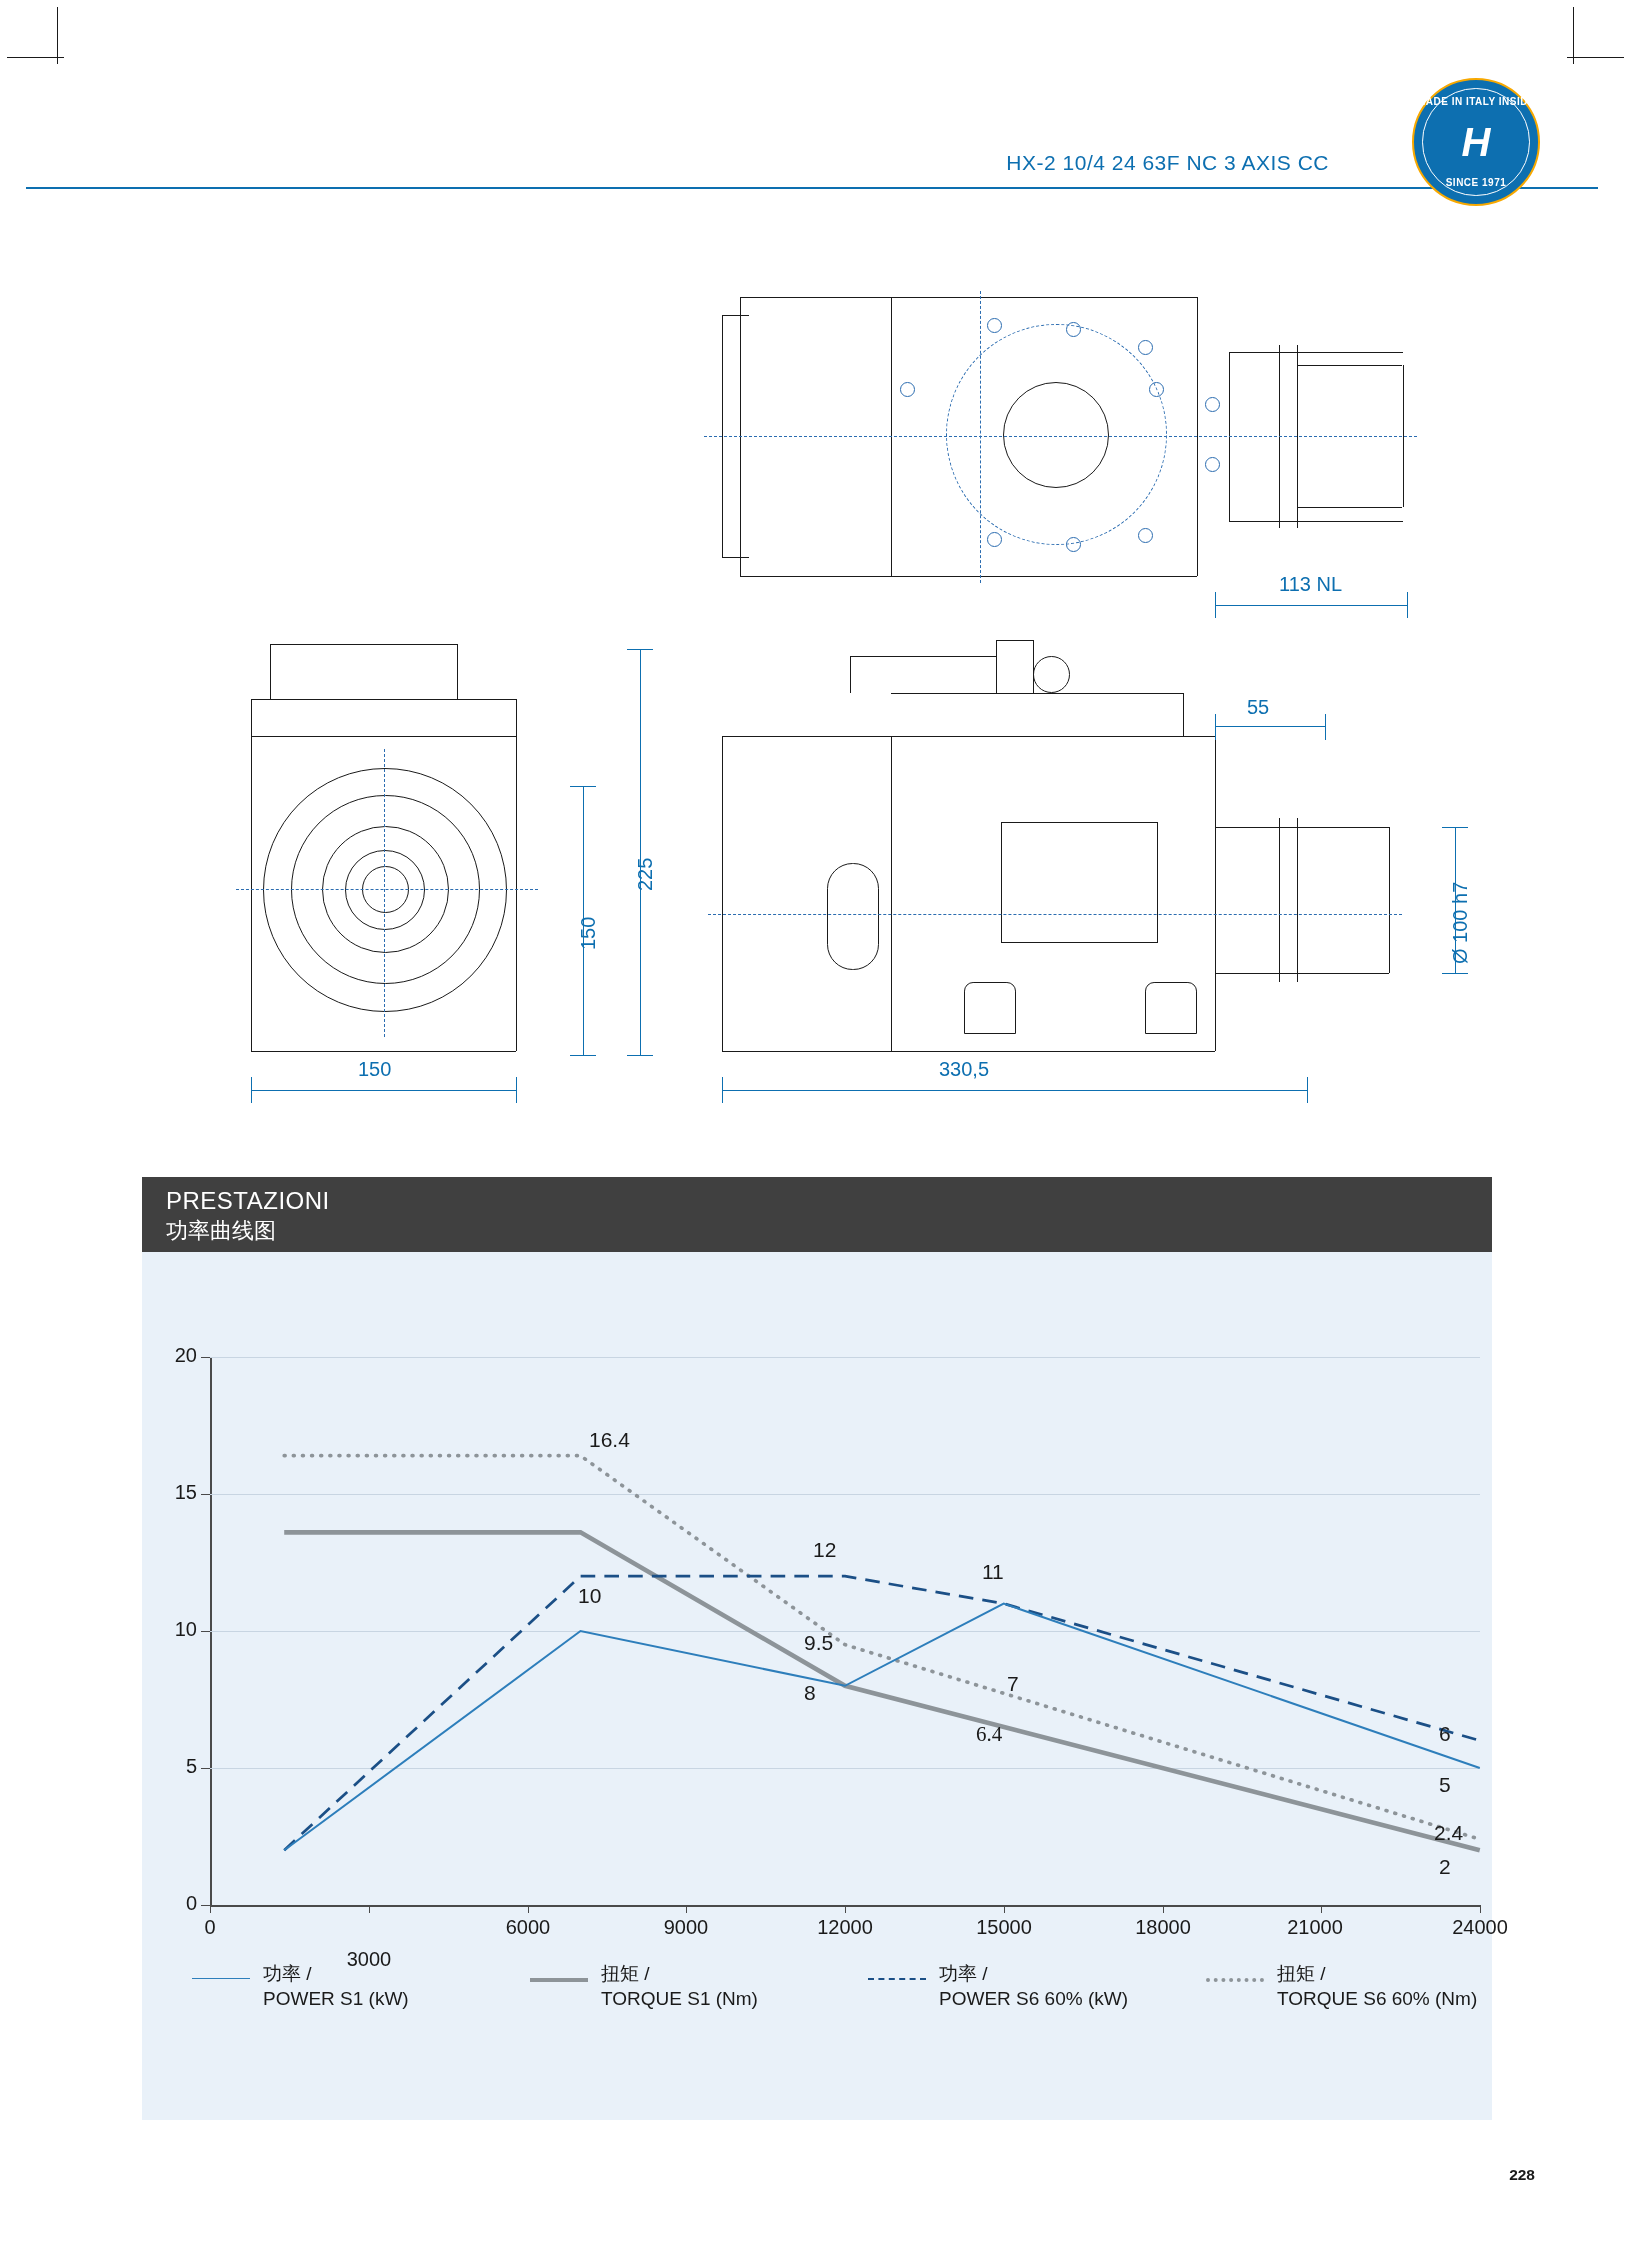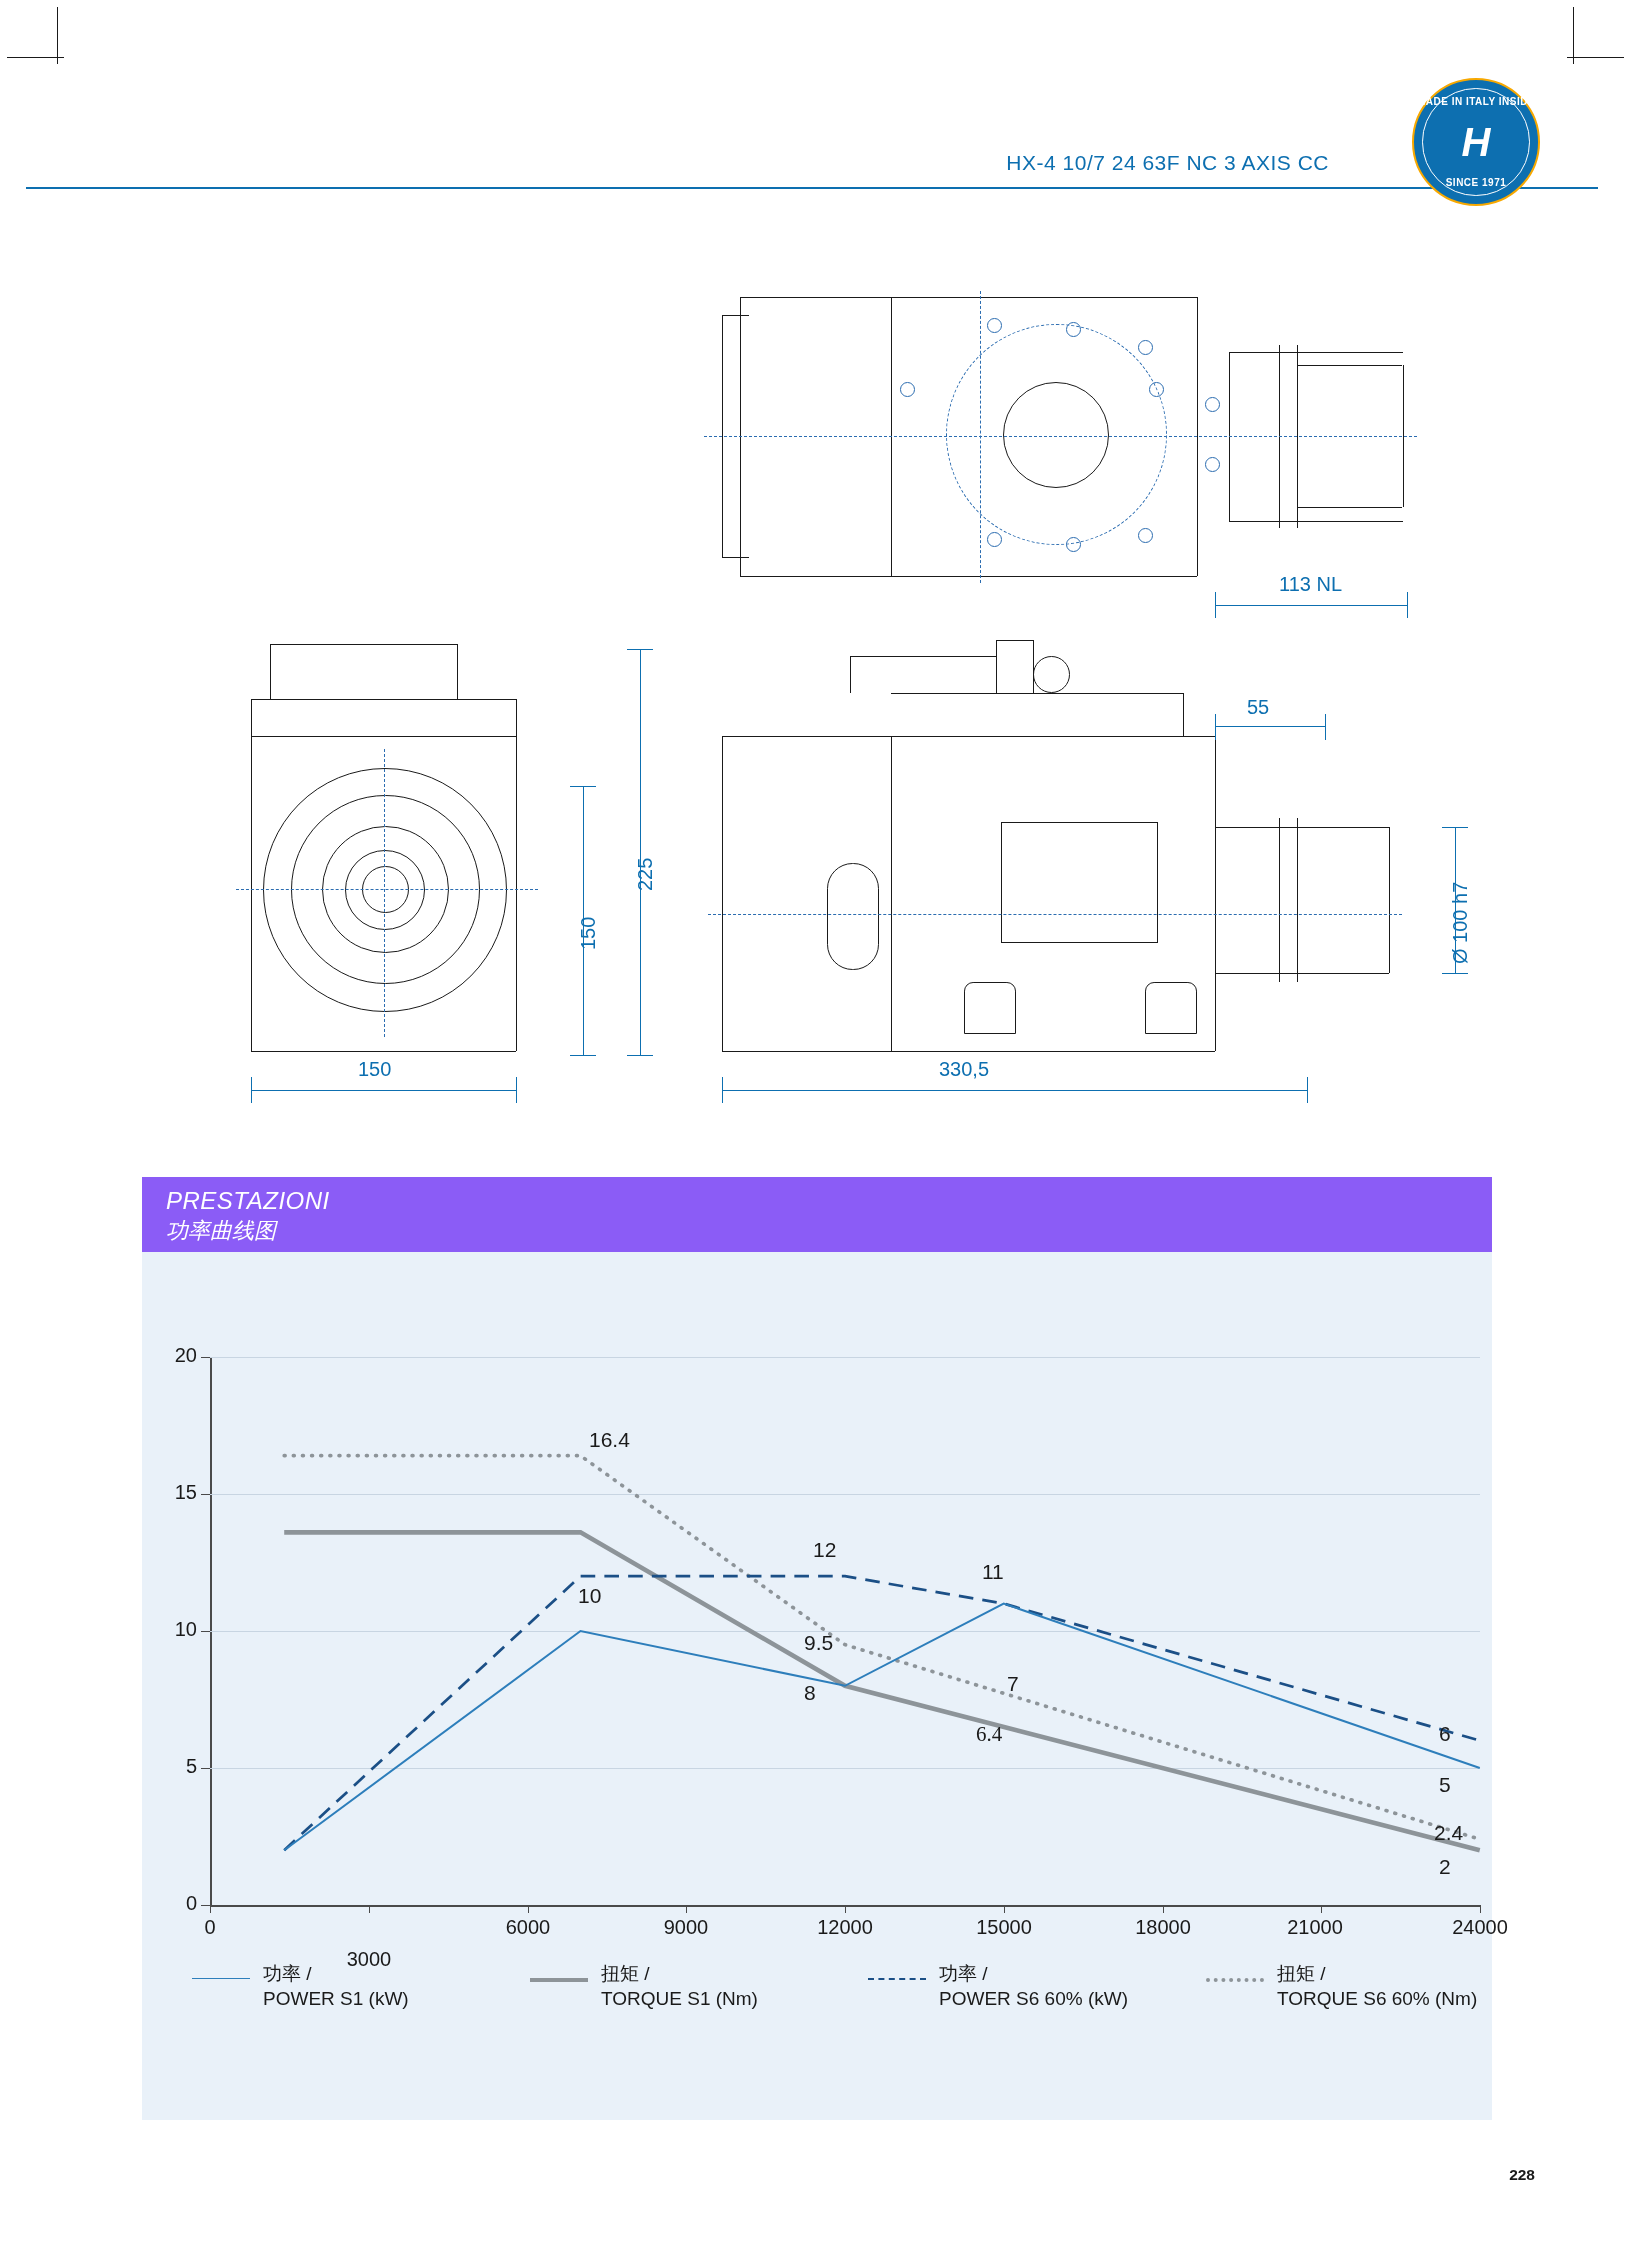--- a/index.html
+++ b/index.html
@@ -49,21 +49,21 @@
   .dim{position:absolute;background:#0d6fb0;}
   .dim.h{height:1.1px;}
   .dim.v{width:1.1px;}
   .dimtxt{position:absolute;color:#0d6fb0;font-size:20px;white-space:nowrap;}
   .dimtxt.vert{transform:rotate(-90deg);transform-origin:left top;}
   .cl{position:absolute;border-top:0.9px dashed #2b6cb0;}
   .cl.v{border-top:none;border-left:0.9px dashed #2b6cb0;}
 
   
   .band{
-    position:absolute;left:142px;top:1177px;width:1350px;height:75px;background:#8b5cf6;font-style:italic;
+    position:absolute;left:142px;top:1177px;width:1350px;height:75px;background:#404040;
   }
   .band .t1{position:absolute;left:24px;top:10px;color:#ffffff;font-size:24px;letter-spacing:0.5px;}
   .band .t2{position:absolute;left:24px;top:39px;color:#ffffff;font-size:22px;}
 
   .chartpanel{
     position:absolute;left:142px;top:1252px;width:1350px;height:868px;background:#e9f1f9;
   }
 
   
   .plot{position:absolute;left:210px;top:1357px;width:1270px;height:548px;}
@@ -87,21 +87,21 @@
 </head>
 <body>
 
 <div class="page">
 
   <div class="crop v" style="left:57px;top:7.3px;"></div>
   <div class="crop h" style="left:7.3px;top:57px;"></div>
   <div class="crop v" style="right:57px;top:7.3px;"></div>
   <div class="crop h" style="right:7.3px;top:57px;"></div>
 
-  <div class="header-title">HX-4 10/7 24 63F NC 3 AXIS CC</div>
+  <div class="header-title">HX-2 10/4 24 63F NC 3 AXIS CC</div>
   <div class="header-rule"></div>
 
   <div class="badge">
     <div class="inner"></div>
     <div class="topArc">MADE IN ITALY INSIDE</div>
     <div class="hmark">H</div>
     <div class="botArc">SINCE 1971</div>
   </div>
 
   <div class="draw" style="left:0;top:0;width:1631px;height:1142px;">

